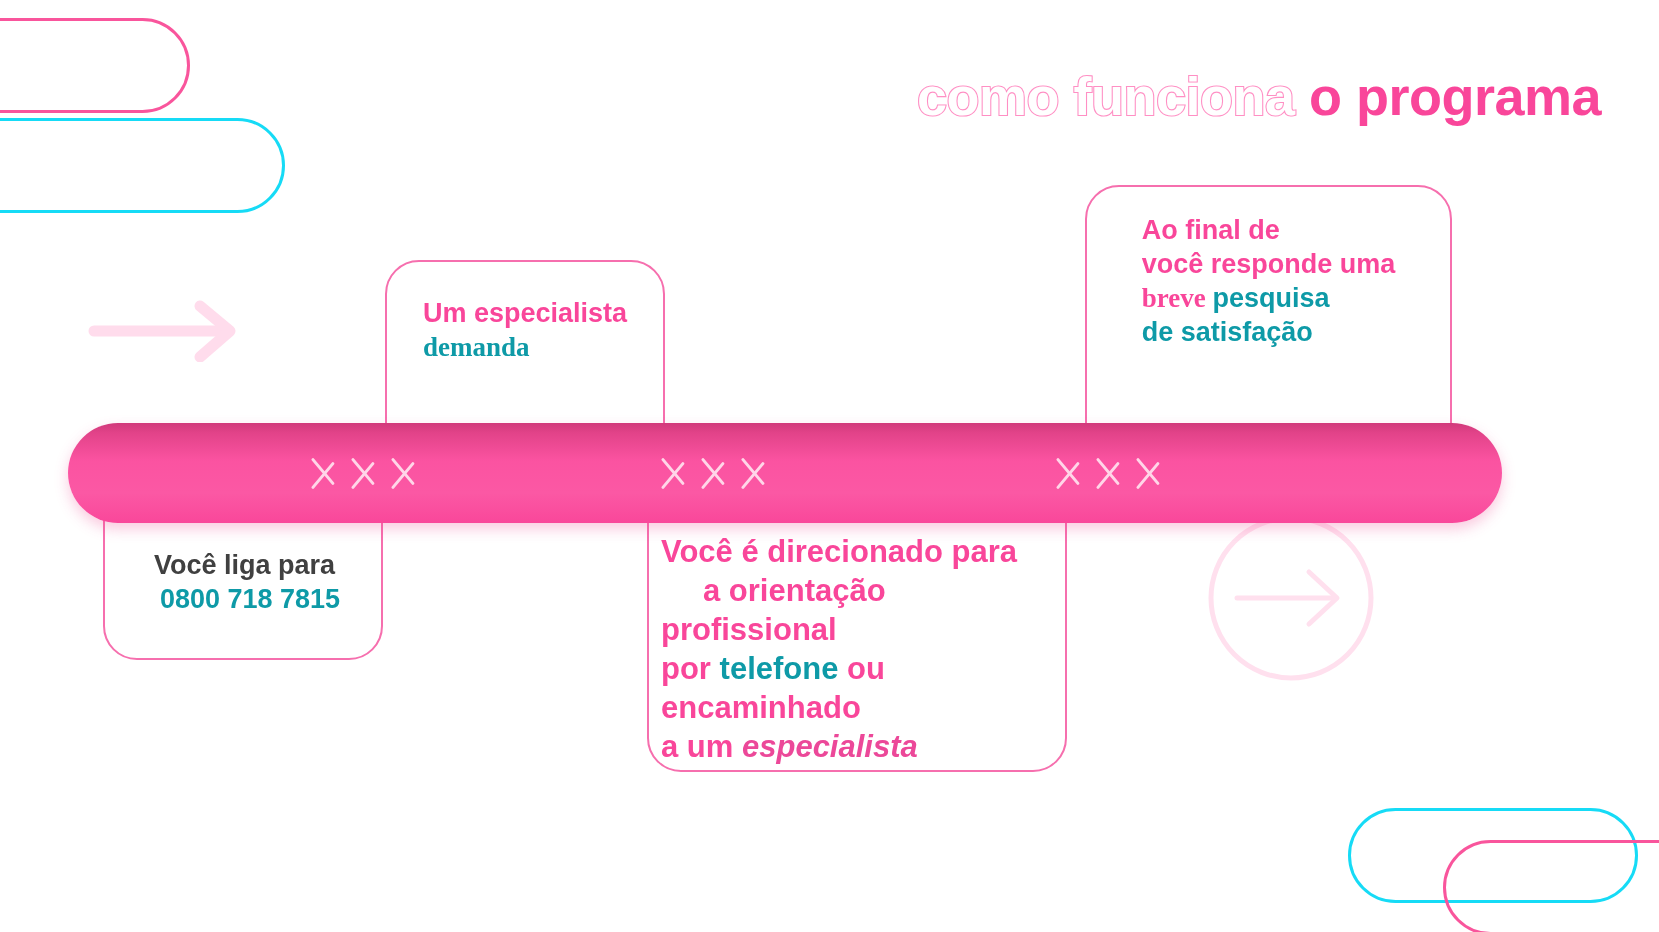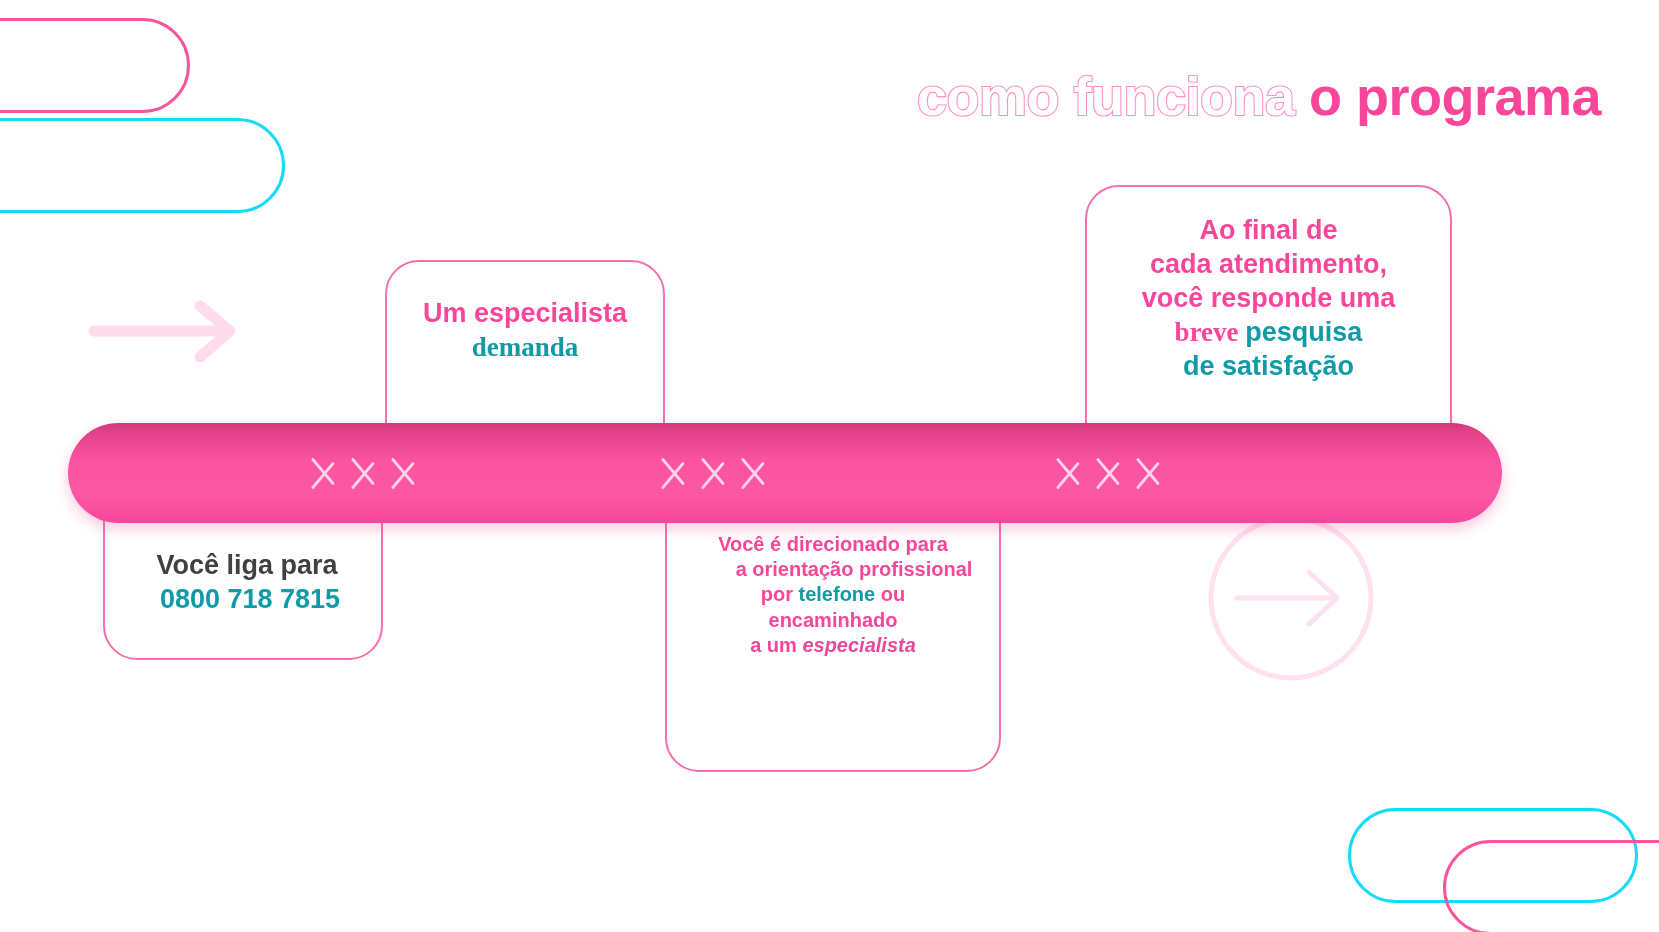--- a/index.html
+++ b/index.html
@@ -126,21 +126,20 @@
   
   .card {
     position: absolute;
     box-sizing: border-box;
     border: 2px solid #f66fae;
     border-radius: 34px;
     background: transparent;
     display: flex;
     align-items: center;
     justify-content: center;
-    text-align: center;
     font-weight: bold;
     line-height: 1.26;
     color: #f9469a;
   }
 
   #card-1 {
     left: 103px; top: 455px;
     width: 280px; height: 205px;
     font-size: 27px;
     padding: 0 10px;
@@ -149,23 +148,23 @@
   }
   #card-2 {
     left: 385px; top: 260px;
     width: 280px; height: 215px;
     font-size: 27px;
     padding: 0 10px;
     align-items: flex-start;
     padding-top: 34px;
   }
   #card-3 {
-    left: 665px; top: 462px;
-    width: 336px; height: 310px;
-    font-size: 20px;
+    left: 647px; top: 462px;
+    width: 420px; height: 310px;
+    font-size: 31px;
     padding: 0 12px;
     align-items: flex-start;
     padding-top: 68px;
   }
   #card-4 {
     left: 1085px; top: 185px;
     width: 367px; height: 285px;
     font-size: 27px;
     padding: 0 12px;
     align-items: flex-start;
@@ -218,21 +217,20 @@
   <div class="card" id="card-2">
     <div>
         <div><span style="color: rgb(249, 70, 154);">Um especialista</span></div>
         <div><span style="color: rgb(14, 154, 167); font-family: Liberation Serif, serif;">demanda</span></div>
       </div>
   </div>
 
   <div class="card" id="card-4">
     <div>
         <div><span style="color: rgb(249, 70, 154);">Ao final de</span></div>
-        <div><span style="color: rgb(249, 70, 154);">cada atendimento,</span></div>
         <div><span style="color: rgb(249, 70, 154);">você responde uma</span></div>
         <div><span style="color: rgb(249, 70, 154); font-family: Liberation Serif, serif;">breve </span><span style="color: rgb(14, 154, 167);">pesquisa</span></div>
         <div><span style="color: rgb(14, 154, 167);">de satisfação</span></div>
       </div>
   </div>
 
   <div class="card" id="card-1">
     <div>
         <div><span style="color: #404040; margin-left: 8px;">Você liga para</span></div>
         <div><span style="color: rgb(14, 154, 167); margin-left: 14px;">0800 718 7815</span></div>

